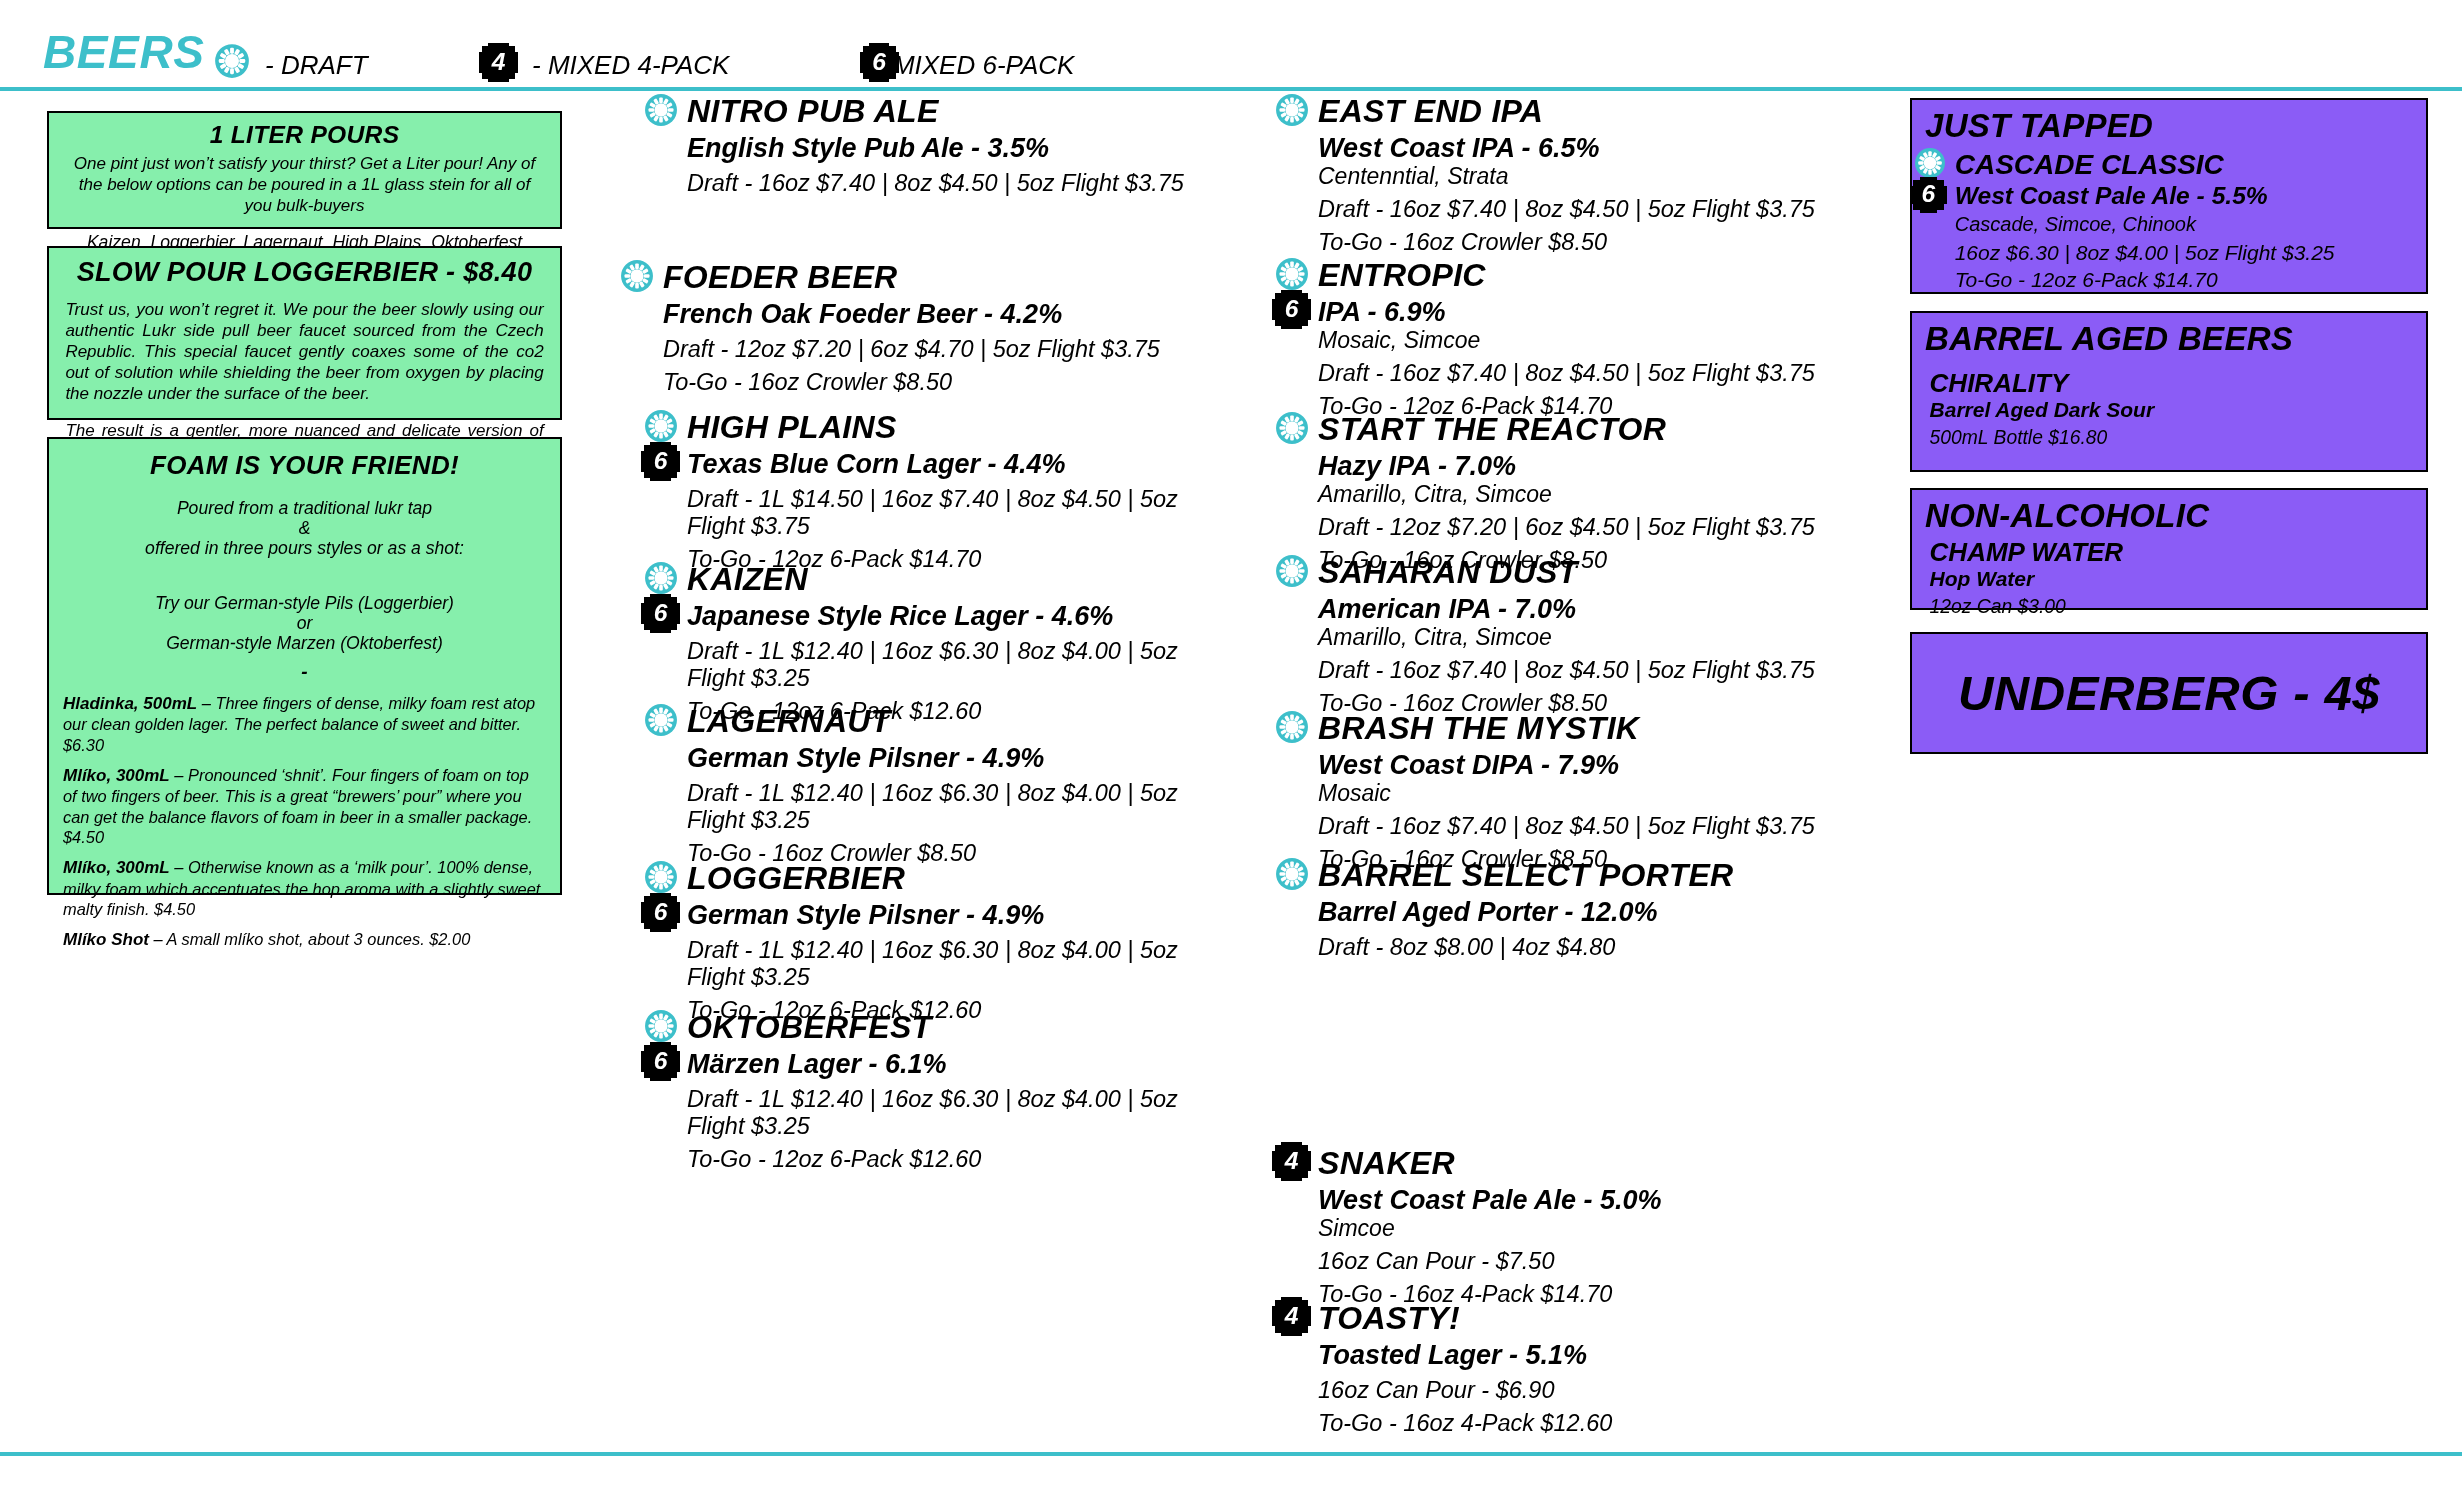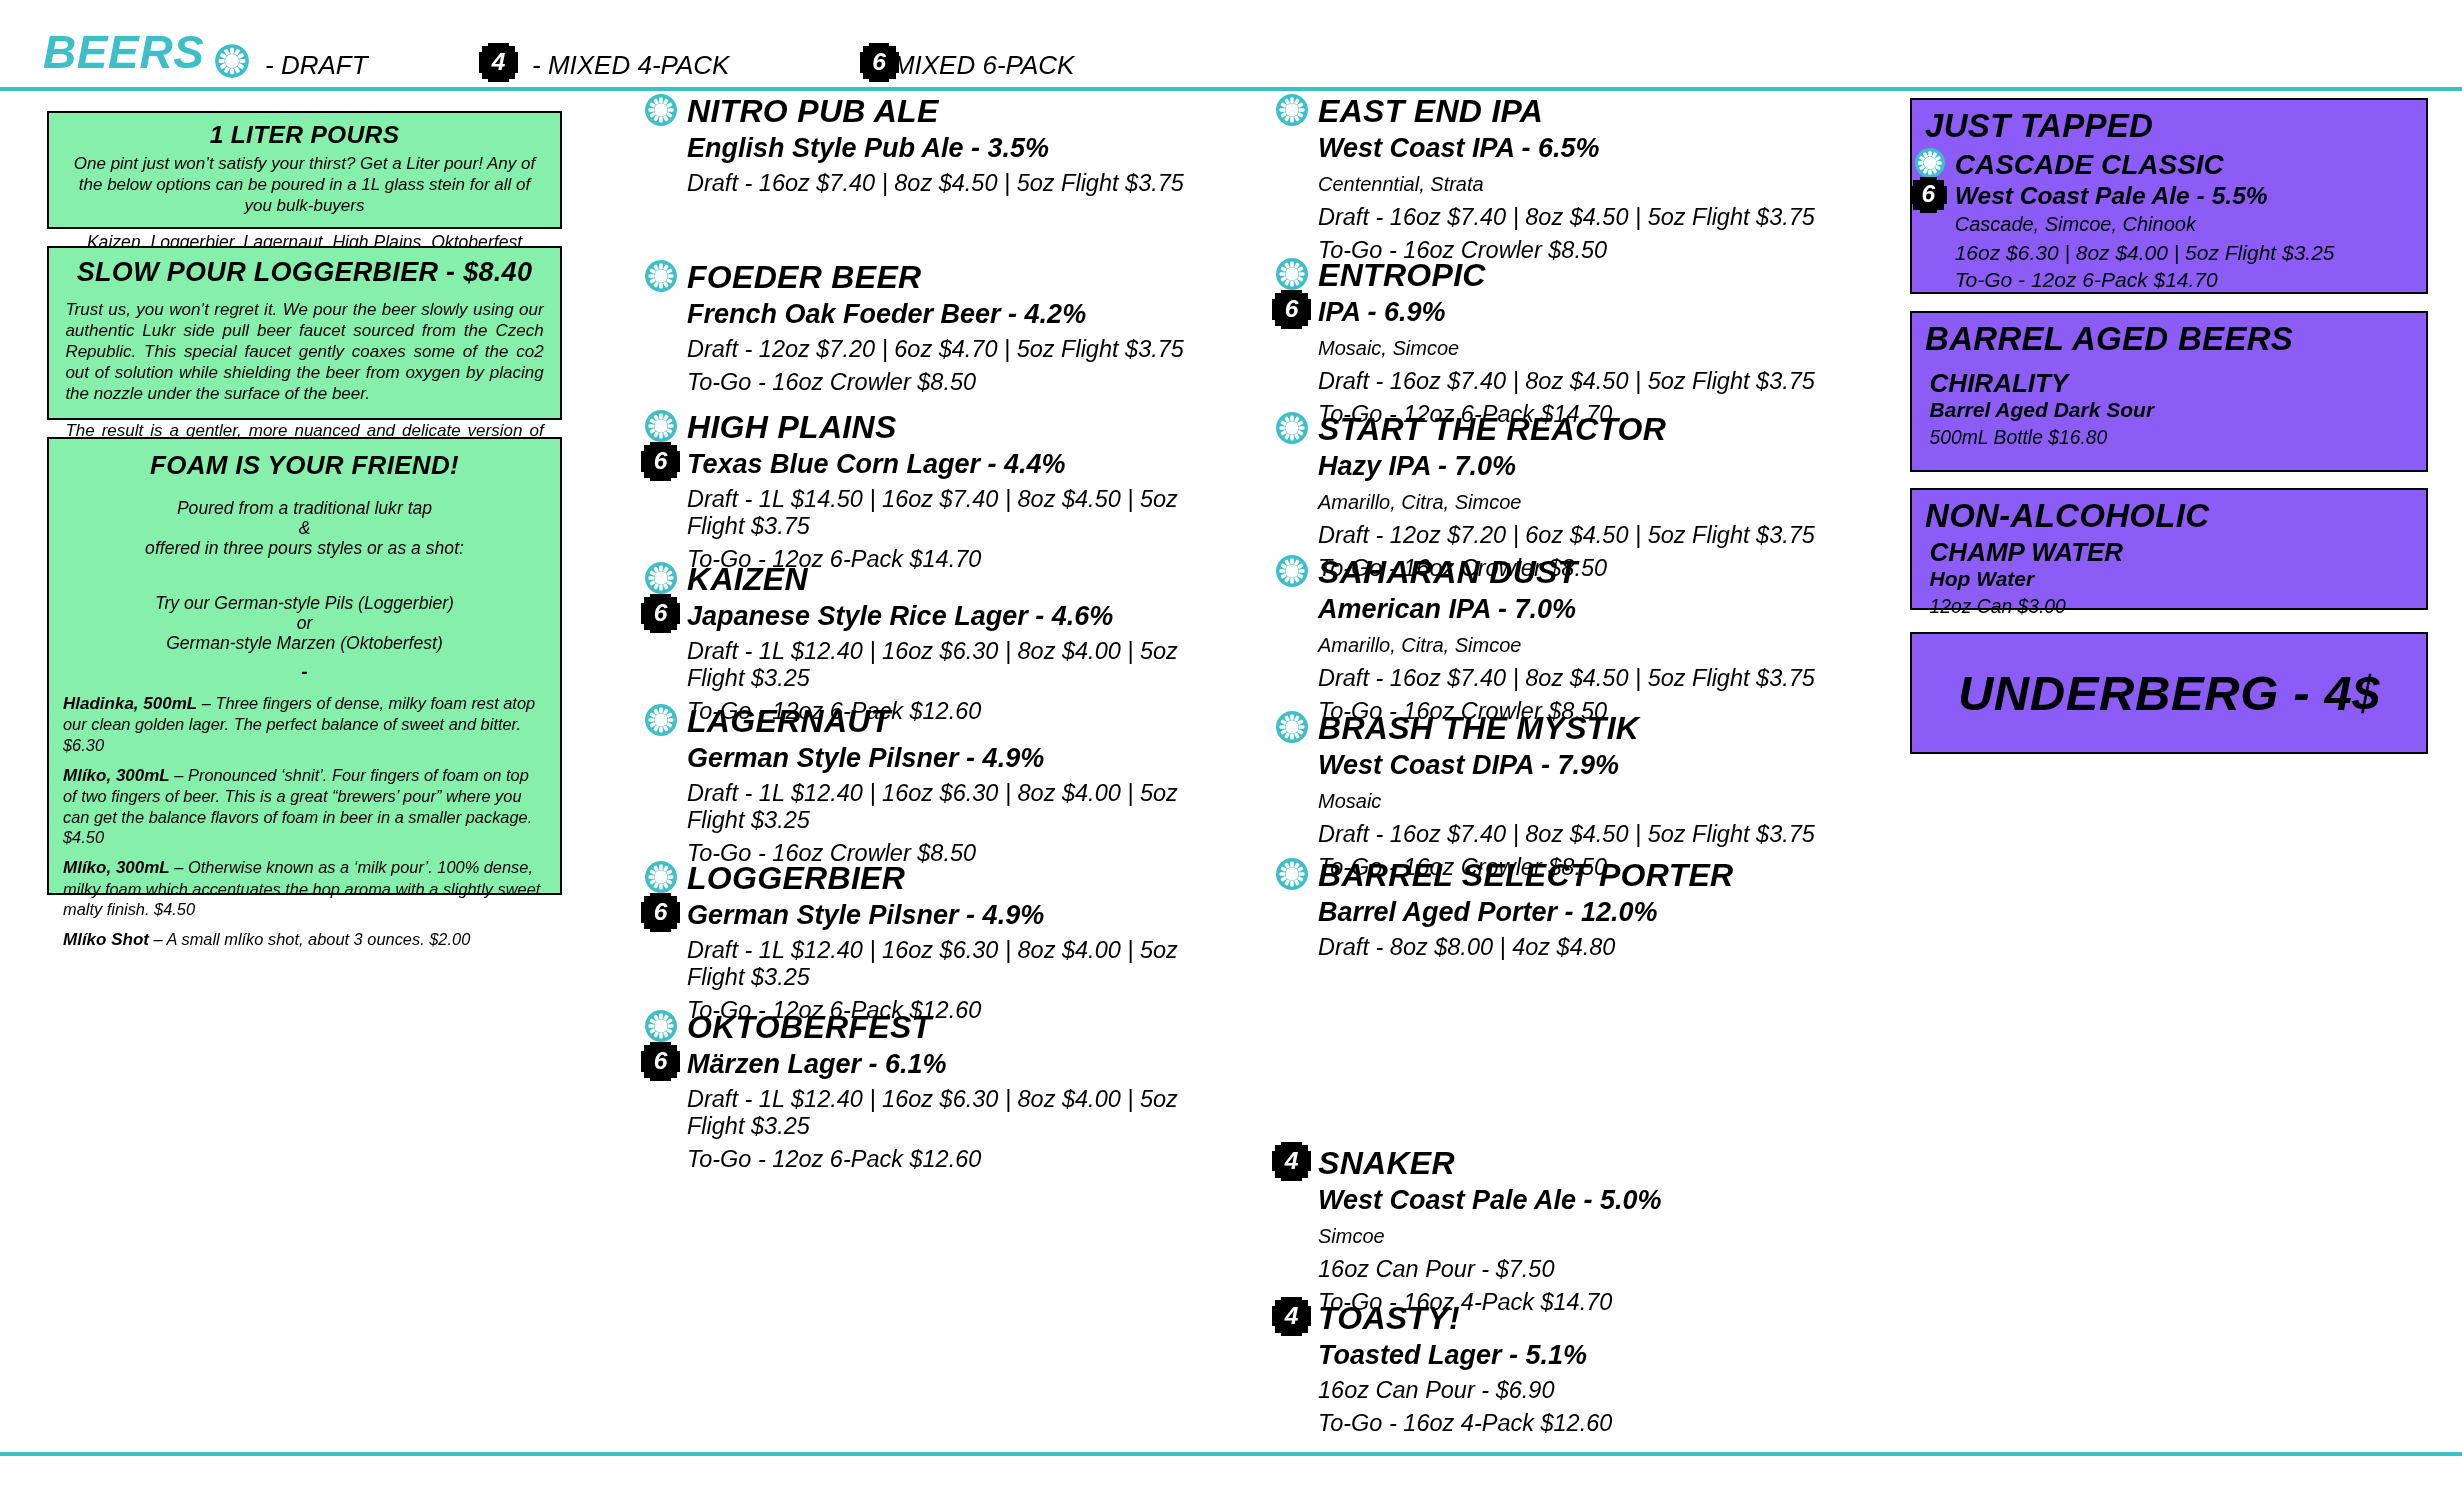--- a/index.html
+++ b/index.html
@@ -23,21 +23,21 @@
   .badge b{position:relative;z-index:1;color:#fff;font-weight:bold;font-size:24.6px;line-height:1;}
   .badge.inline{position:relative;display:inline-flex;}
 
   
   .item{position:absolute;width:563px;padding-left:43px;box-sizing:border-box;}
   .item .ticon{position:absolute;left:0;top:-1.2px;}
   .item .badge{left:0;top:35px;}
   .item.badge-top .badge{top:-1.2px;}
   .b-name{font-size:32px;font-weight:bold;line-height:35px;letter-spacing:0.3px;}
   .b-style{font-size:27px;font-weight:bold;line-height:30.5px;margin-top:3.5px;}
-  .b-hops{font-size:20px;line-height:26px;margin-top:8px;}
+  .b-hops{font-size:23px;line-height:26px;margin-top:0;}
   .b-price{font-size:23.5px;line-height:27px;margin-top:7px;}
   .b-togo{font-size:23.5px;line-height:27px;margin-top:5.9px;}
 
   
   .ibox{position:absolute;border:2.9px solid #000;box-sizing:border-box;background:#86efac;}
   .ibox.liter{left:47px;top:111px;width:515px;height:118px;}
   .ibox.slow{left:47px;top:246px;width:515px;height:174px;}
   .ibox.foam{left:47px;top:437px;width:515px;height:458px;}
   .ibox-title{font-size:24.6px;font-weight:bold;text-align:center;margin-top:8.2px;letter-spacing:0.3px;}
   .ibox.slow .ibox-title{font-size:27px;margin-top:9.4px;}
@@ -156,21 +156,21 @@
   
   <div class="item" style="left:644px;top:94px">
     <span><svg class="ticon" width="34" height="34" viewBox="0 0 58 58">
           <use href="#sym-draft"></use>
         </svg></span>
     <div class="b-name">NITRO PUB ALE</div>
     <div class="b-style">English Style Pub Ale - 3.5%</div>
     <div class="b-price">Draft - 16oz $7.40 | 8oz $4.50 | 5oz Flight $3.75</div>
   </div>
 
-  <div class="item" style="left:644px;top:260px">
+  <div class="item" style="left:620px;top:260px">
     <span><svg class="ticon" width="34" height="34" viewBox="0 0 58 58">
           <use href="#sym-draft"></use>
         </svg></span>
     <div class="b-name">FOEDER BEER</div>
     <div class="b-style">French Oak Foeder Beer - 4.2%</div>
     <div class="b-price">Draft - 12oz $7.20  |  6oz $4.70  |  5oz Flight $3.75</div>
     <div class="b-togo">To-Go - 16oz Crowler $8.50</div>
   </div>
 
   <div class="item" style="left:644px;top:410px">

